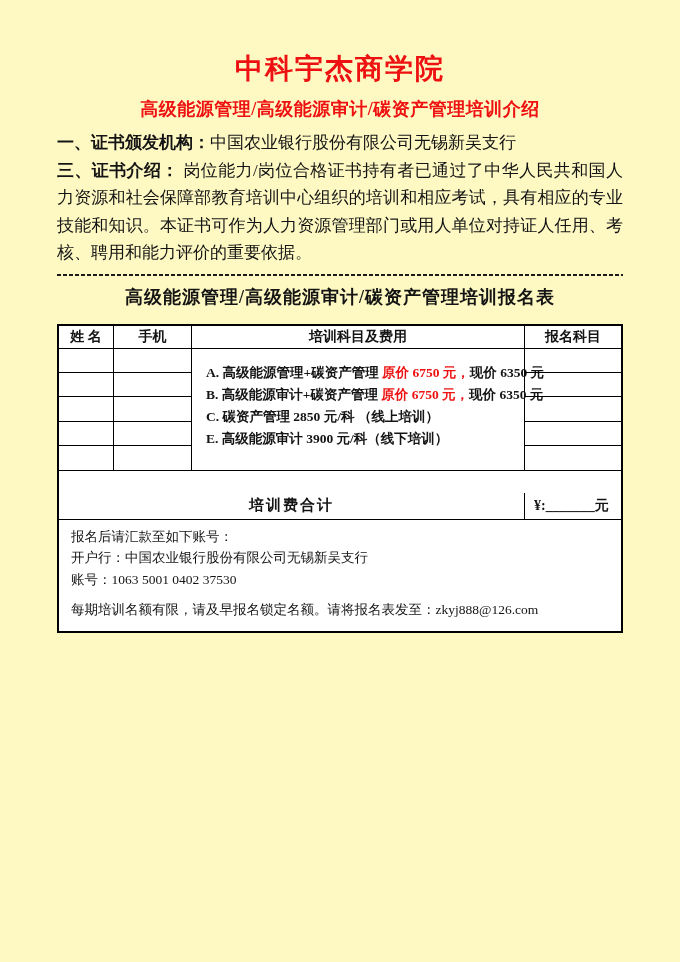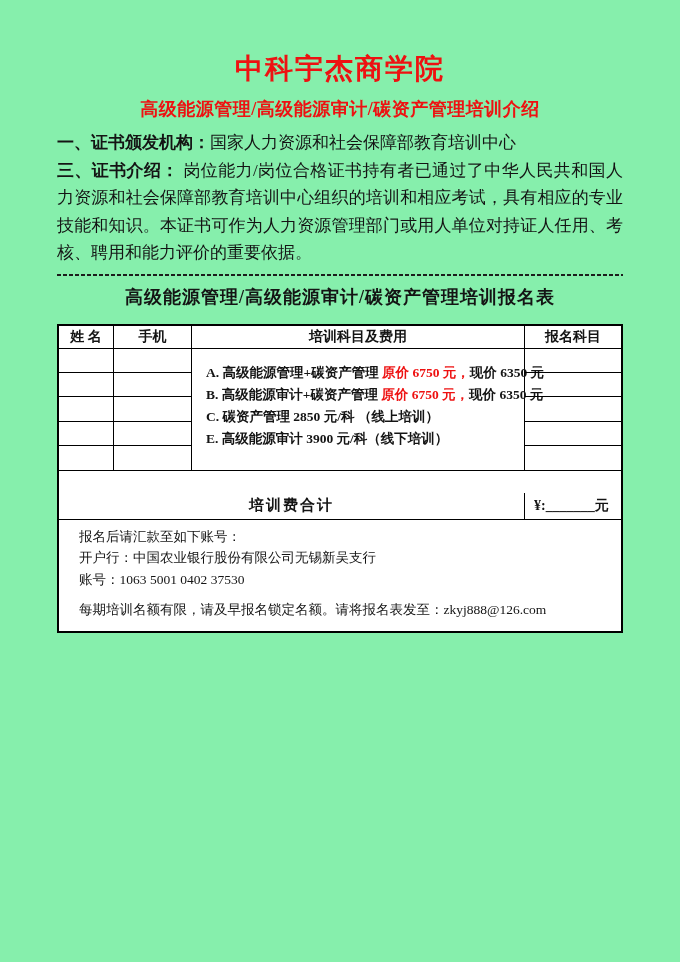--- a/index.html
+++ b/index.html
@@ -1,17 +1,17 @@
 <!DOCTYPE html>
 <html><head>
 <meta charset="utf-8">
 <style>
   html,body { margin:0; padding:0; background:#ffffff; }
   .page {
-    width:680px; height:962px; position:relative; background:#86efac;
+    width:680px; height:962px; position:relative; background:#fef9c3;
     font-family:"Liberation Serif", serif; color:#141414; overflow:hidden;
     margin:0 auto;
   }
   .doc-title {
     padding-top:50px; text-align:center;
     font-size:28px; line-height:38px; font-weight:bold; letter-spacing:2px;
   }
   .doc-subtitle {
     margin-top:9px; text-align:center;
     font-size:18px; line-height:24px; font-weight:bold; letter-spacing:0.5px;
@@ -50,34 +50,34 @@
   }
   .total-row { height:27px;margin-top:22px; }
   .total-label {
     grid-column:1 / 4; text-align:center;
     font-weight:bold; font-size:15px; line-height:25px; letter-spacing:2px;
   }
   .total-value {
     font-weight:bold; font-size:14px; line-height:25px; padding-left:9px;
     white-space:nowrap;
   }
-  .payment-cell { height:111px; padding:6px 12px 16px 12px; box-sizing:border-box;margin-left:8px; }
+  .payment-cell { height:111px; padding:6px 12px 16px 12px; box-sizing:border-box; }
   .payment-cell div { font-size:13.5px; line-height:21.5px; }
   .payment-note { margin-top:9px; }
 </style>
 </head>
 <body>
 
 <div class="page">
 
   <div class="doc-title" style="color: rgb(238, 17, 17);">中科宇杰商学院</div>
   <div class="doc-subtitle" style="color: rgb(238, 17, 17);">高级能源管理/高级能源审计/碳资产管理培训介绍</div>
 
   <div class="intro">
-    <p><span class="lbl">一、证书颁发机构：</span><span>国家人力资源和社会保障部教育培训中心</span></p>
+    <p><span class="lbl">一、证书颁发机构：</span><span>中国农业银行股份有限公司无锡新吴支行</span></p>
     <p><span class="lbl">三、证书介绍：</span><span> 岗位能力/岗位合格证书持有者已通过了中华人民共和国人力资源和社会保障部教育培训中心组织的培训和相应考试，具有相应的专业技能和知识。本证书可作为人力资源管理部门或用人单位对持证人任用、考核、聘用和能力评价的重要依据。</span></p>
   </div>
 
   <div class="dash-sep"></div>
 
   <div class="form-title">高级能源管理/高级能源审计/碳资产管理培训报名表</div>
 
   <div class="reg-table">
 
     <div class="tr header-row">

